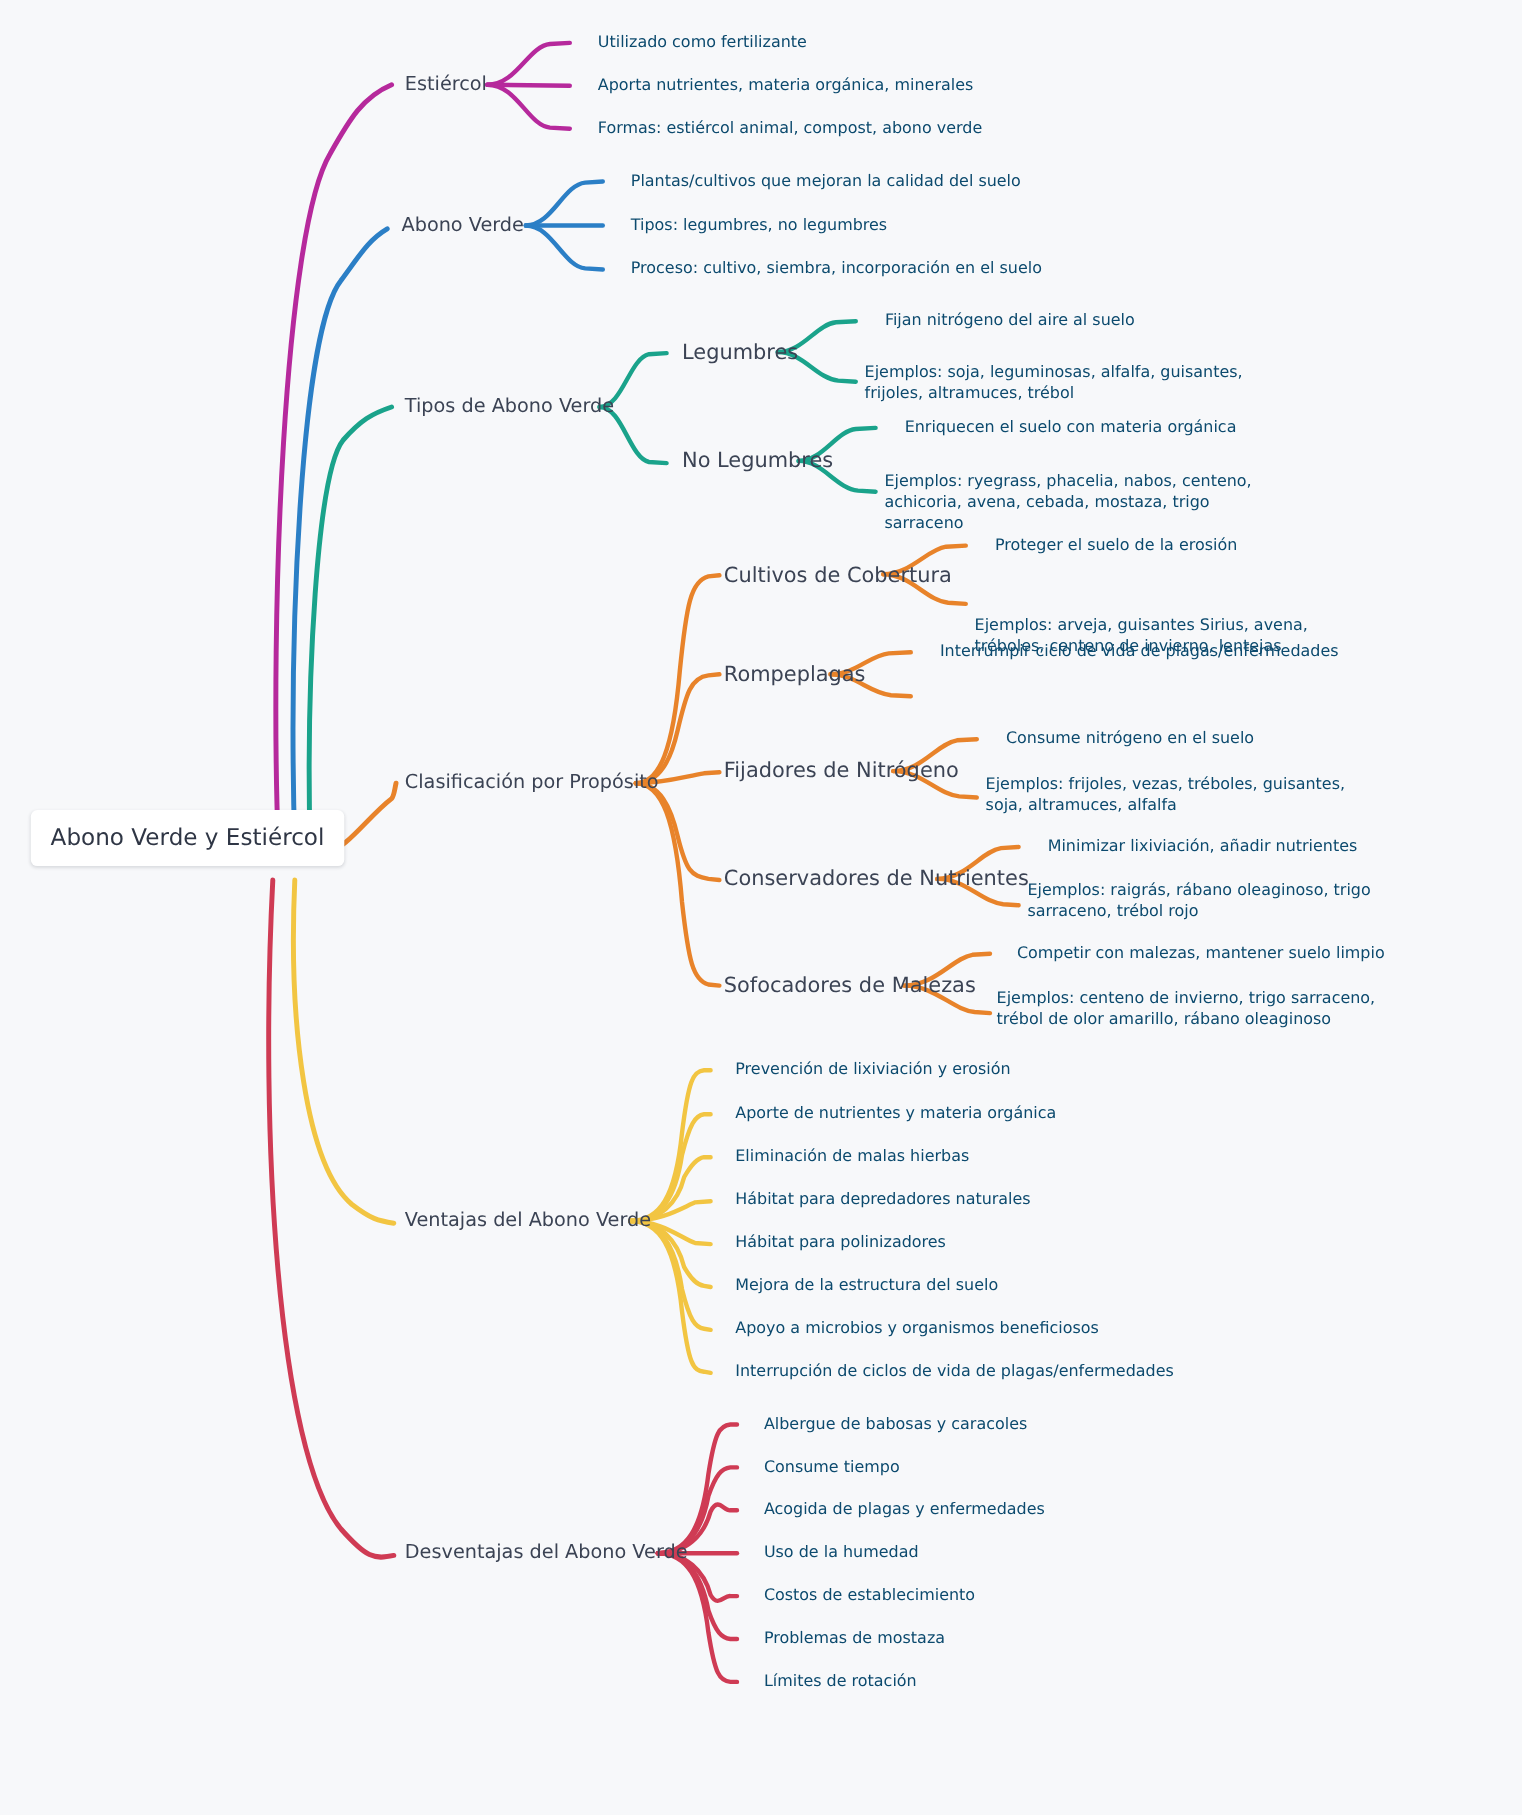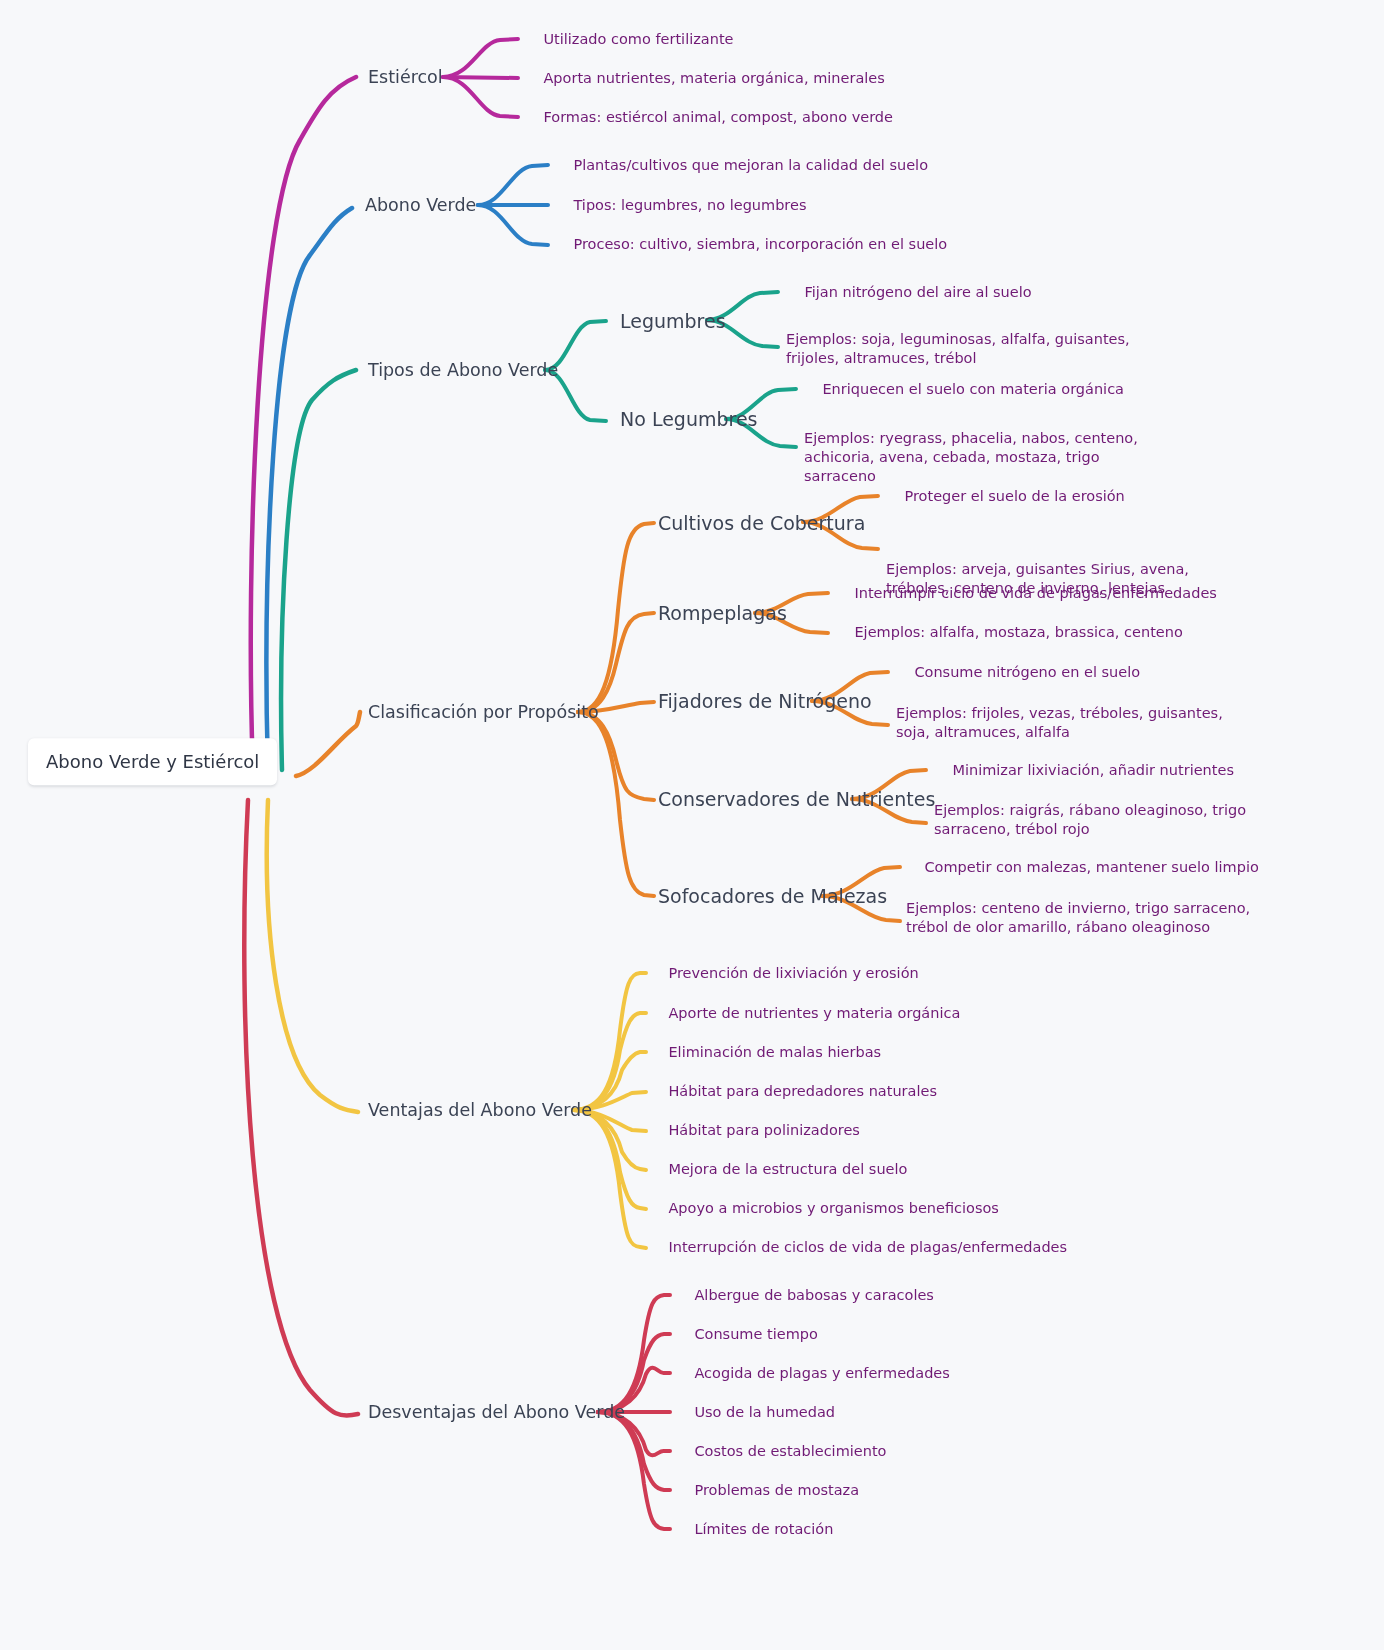--- a/index.html
+++ b/index.html
@@ -30,38 +30,38 @@
   .node {
     position: absolute;
     white-space: pre;
     color: #3b4354;
     line-height: 1.30;
   }
   .node.root {
     background: #ffffff;
     border-radius: 6px;
     padding: 12px 18px;
-    font-size: 18px;
+    font-size: 21px;
     color: #2f3645;
     box-shadow: 0 1px 3px rgba(20,30,50,0.13);
     white-space: nowrap;
   }
   .node.lvl1 {
     font-size: 17.5px;
     color: #3b4354;
     white-space: nowrap;
   }
   .node.lvl2 {
     font-size: 19px;
     color: #3b4354;
     white-space: nowrap;
   }
   .node.leaf {
     font-size: 14.5px;
-    color: #701a75;
+    color: #0c4a6e;
   }
   .node.wrap2 {
     white-space: normal;
   }
 </style>
 </head>
 <body style="background: rgb(247, 248, 250);">
 
 <div id="mindmap">
 
@@ -196,23 +196,20 @@
   <div class="node leaf wrap2" style="left:886px; top:528px; width:340px;margin-top:32px;">
     <span>Ejemplos: arveja, guisantes Sirius, avena, tréboles, centeno de invierno, lentejas</span>
   </div>
 
   <div class="node lvl2" style="left:658px; top:613px; transform:translateY(-50%);text-align:center;">
     <span>Rompeplagas</span>
   </div>
   <div class="node leaf" style="left:836px; top:593px; transform:translateY(-50%);">
     <span>Interrumpir ciclo de vida de plagas/enfermedades</span>
   </div>
-  <div class="node leaf" style="left:836px; top:632px; transform:translateY(-50%);">
-    <span>Ejemplos: alfalfa, mostaza, brassica, centeno</span>
-  </div>
 
   <div class="node lvl2" style="left:658px; top:701px; transform:translateY(-50%);">
     <span>Fijadores de Nitrógeno</span>
   </div>
   <div class="node leaf" style="left:896px; top:672px; transform:translateY(-50%);">
     <span>Consume nitrógeno en el suelo</span>
   </div>
   <div class="node leaf wrap2" style="left:896px; top:704px; width:330px;">
     <span>Ejemplos: frijoles, vezas, tréboles, guisantes, soja, altramuces, alfalfa</span>
   </div>

